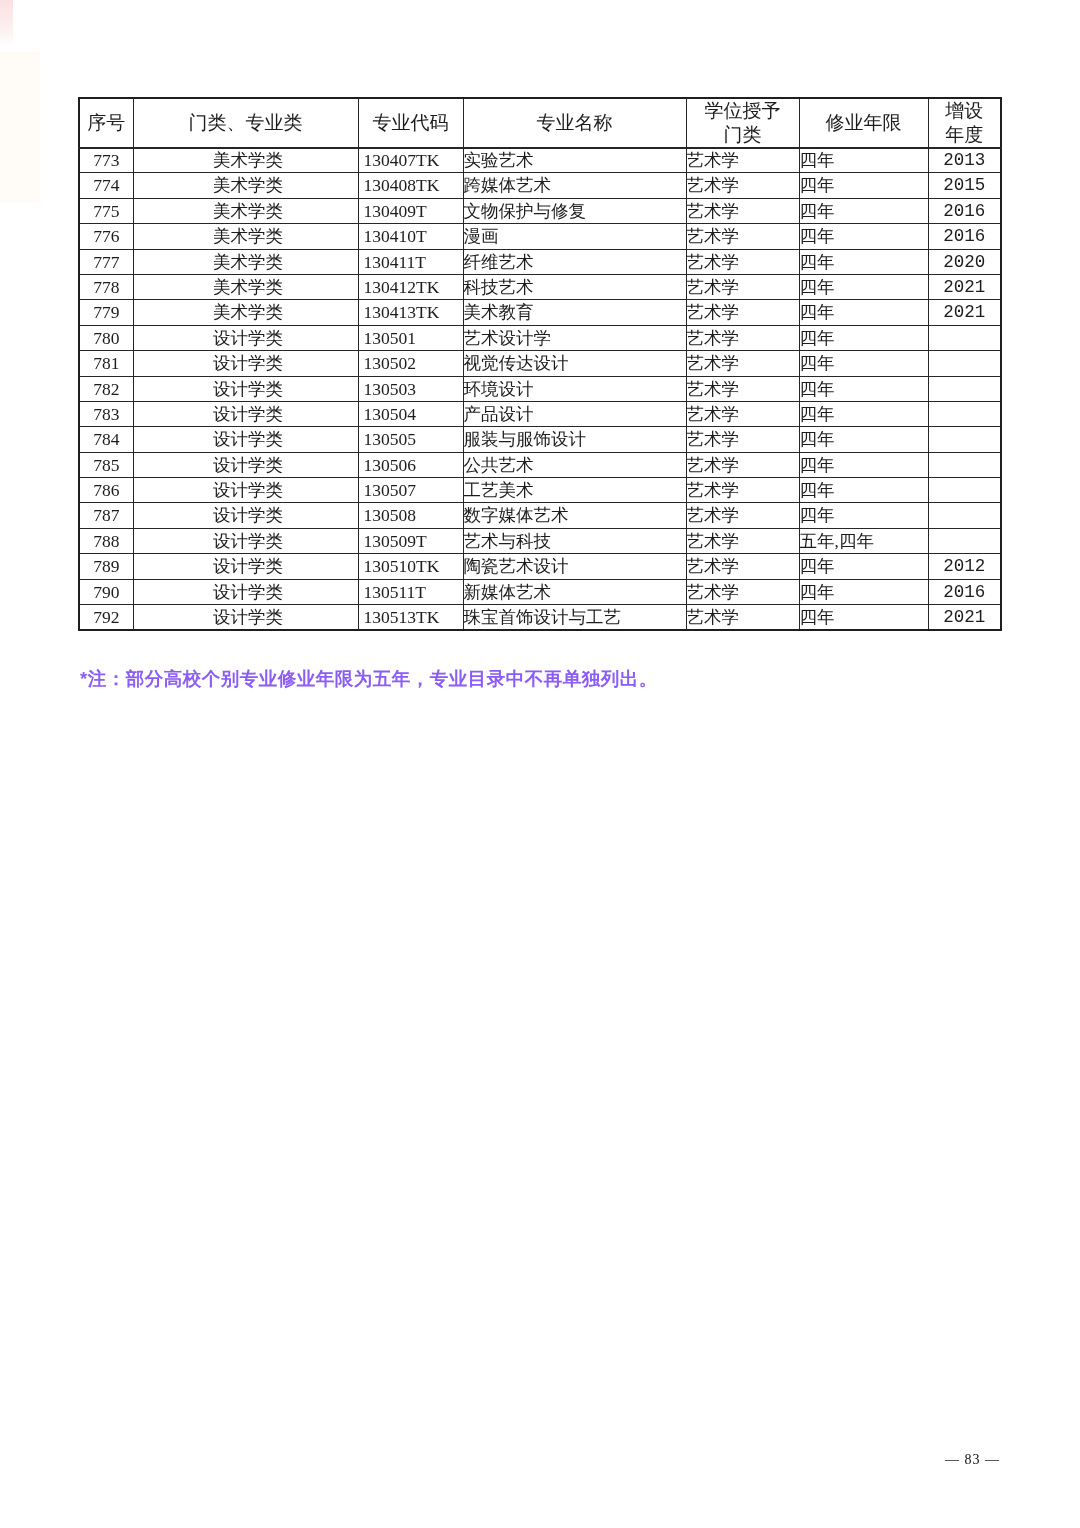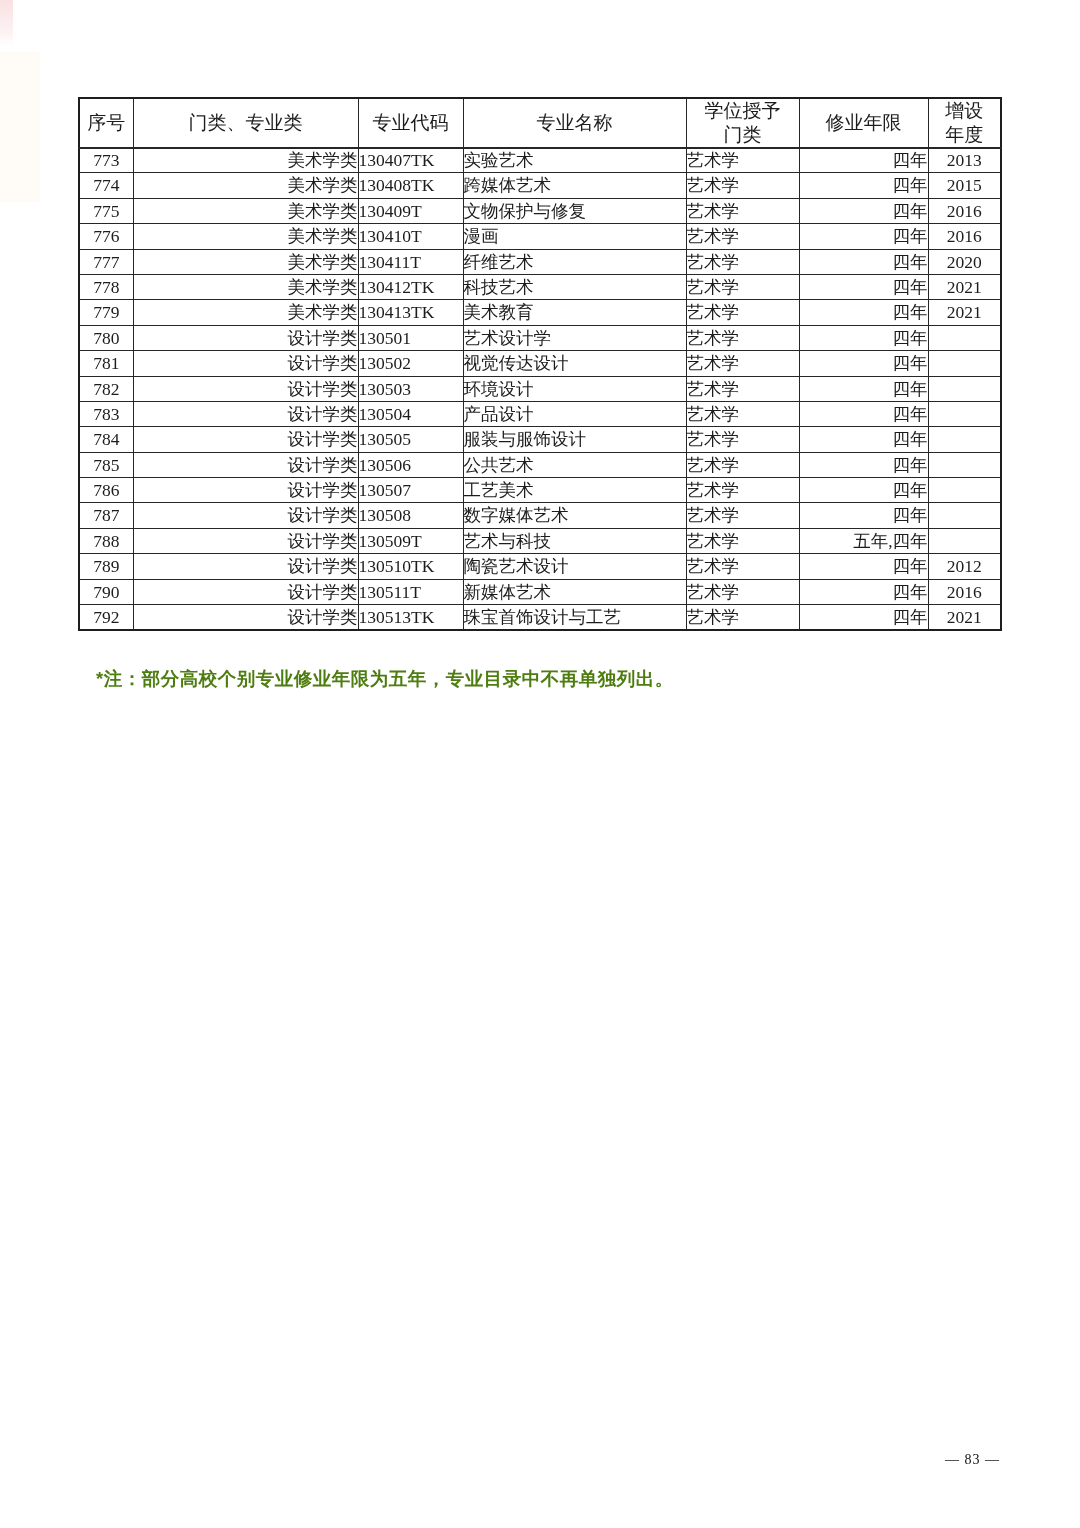--- a/index.html
+++ b/index.html
@@ -49,36 +49,36 @@
     border-bottom-width: 2.5px;
   }
   .majors tbody tr { height: 25.4px; }
   .majors td {
     font-size: 17.5px;
     line-height: 1.05;
     vertical-align: middle;
     white-space: nowrap;
   }
   .majors td.c0 { text-align: center; }
-  .majors td.c1 { text-align: right; padding-left: 5px; }
-  .majors td.c2 { text-align: left; }
+  .majors td.c1 { text-align: center; padding-left: 5px; }
+  .majors td.c2 { text-align: left; padding-left: 5px; }
   .majors td.c3 { text-align: left; padding-left: 0; }
   .majors td.c4 { text-align: left; }
-  .majors td.c5 { text-align: right; }
-  .majors td.c6 { text-align: center; }
+  .majors td.c5 { text-align: left; }
+  .majors td.c6 { text-align: center; font-family: Liberation Mono, monospace; }
   .footnote {
     position: absolute;
-    left: 96px; top: 666px;
+    left: 80px; top: 666px;
     width: 900px;
     margin: 0;
     font-family: "Liberation Sans", "DejaVu Sans", sans-serif;
     font-weight: bold;
     font-size: 18.5px;
     letter-spacing: 0.5px;
-    color: #4d7c0f;
+    color: #8b5cf6;
   }
   .page-number {
     position: absolute;
     top: 1452px; right: 80px;
     font-size: 14px;
     color: #111111;
     letter-spacing: 1px;
   }
 </style>
 </head>

